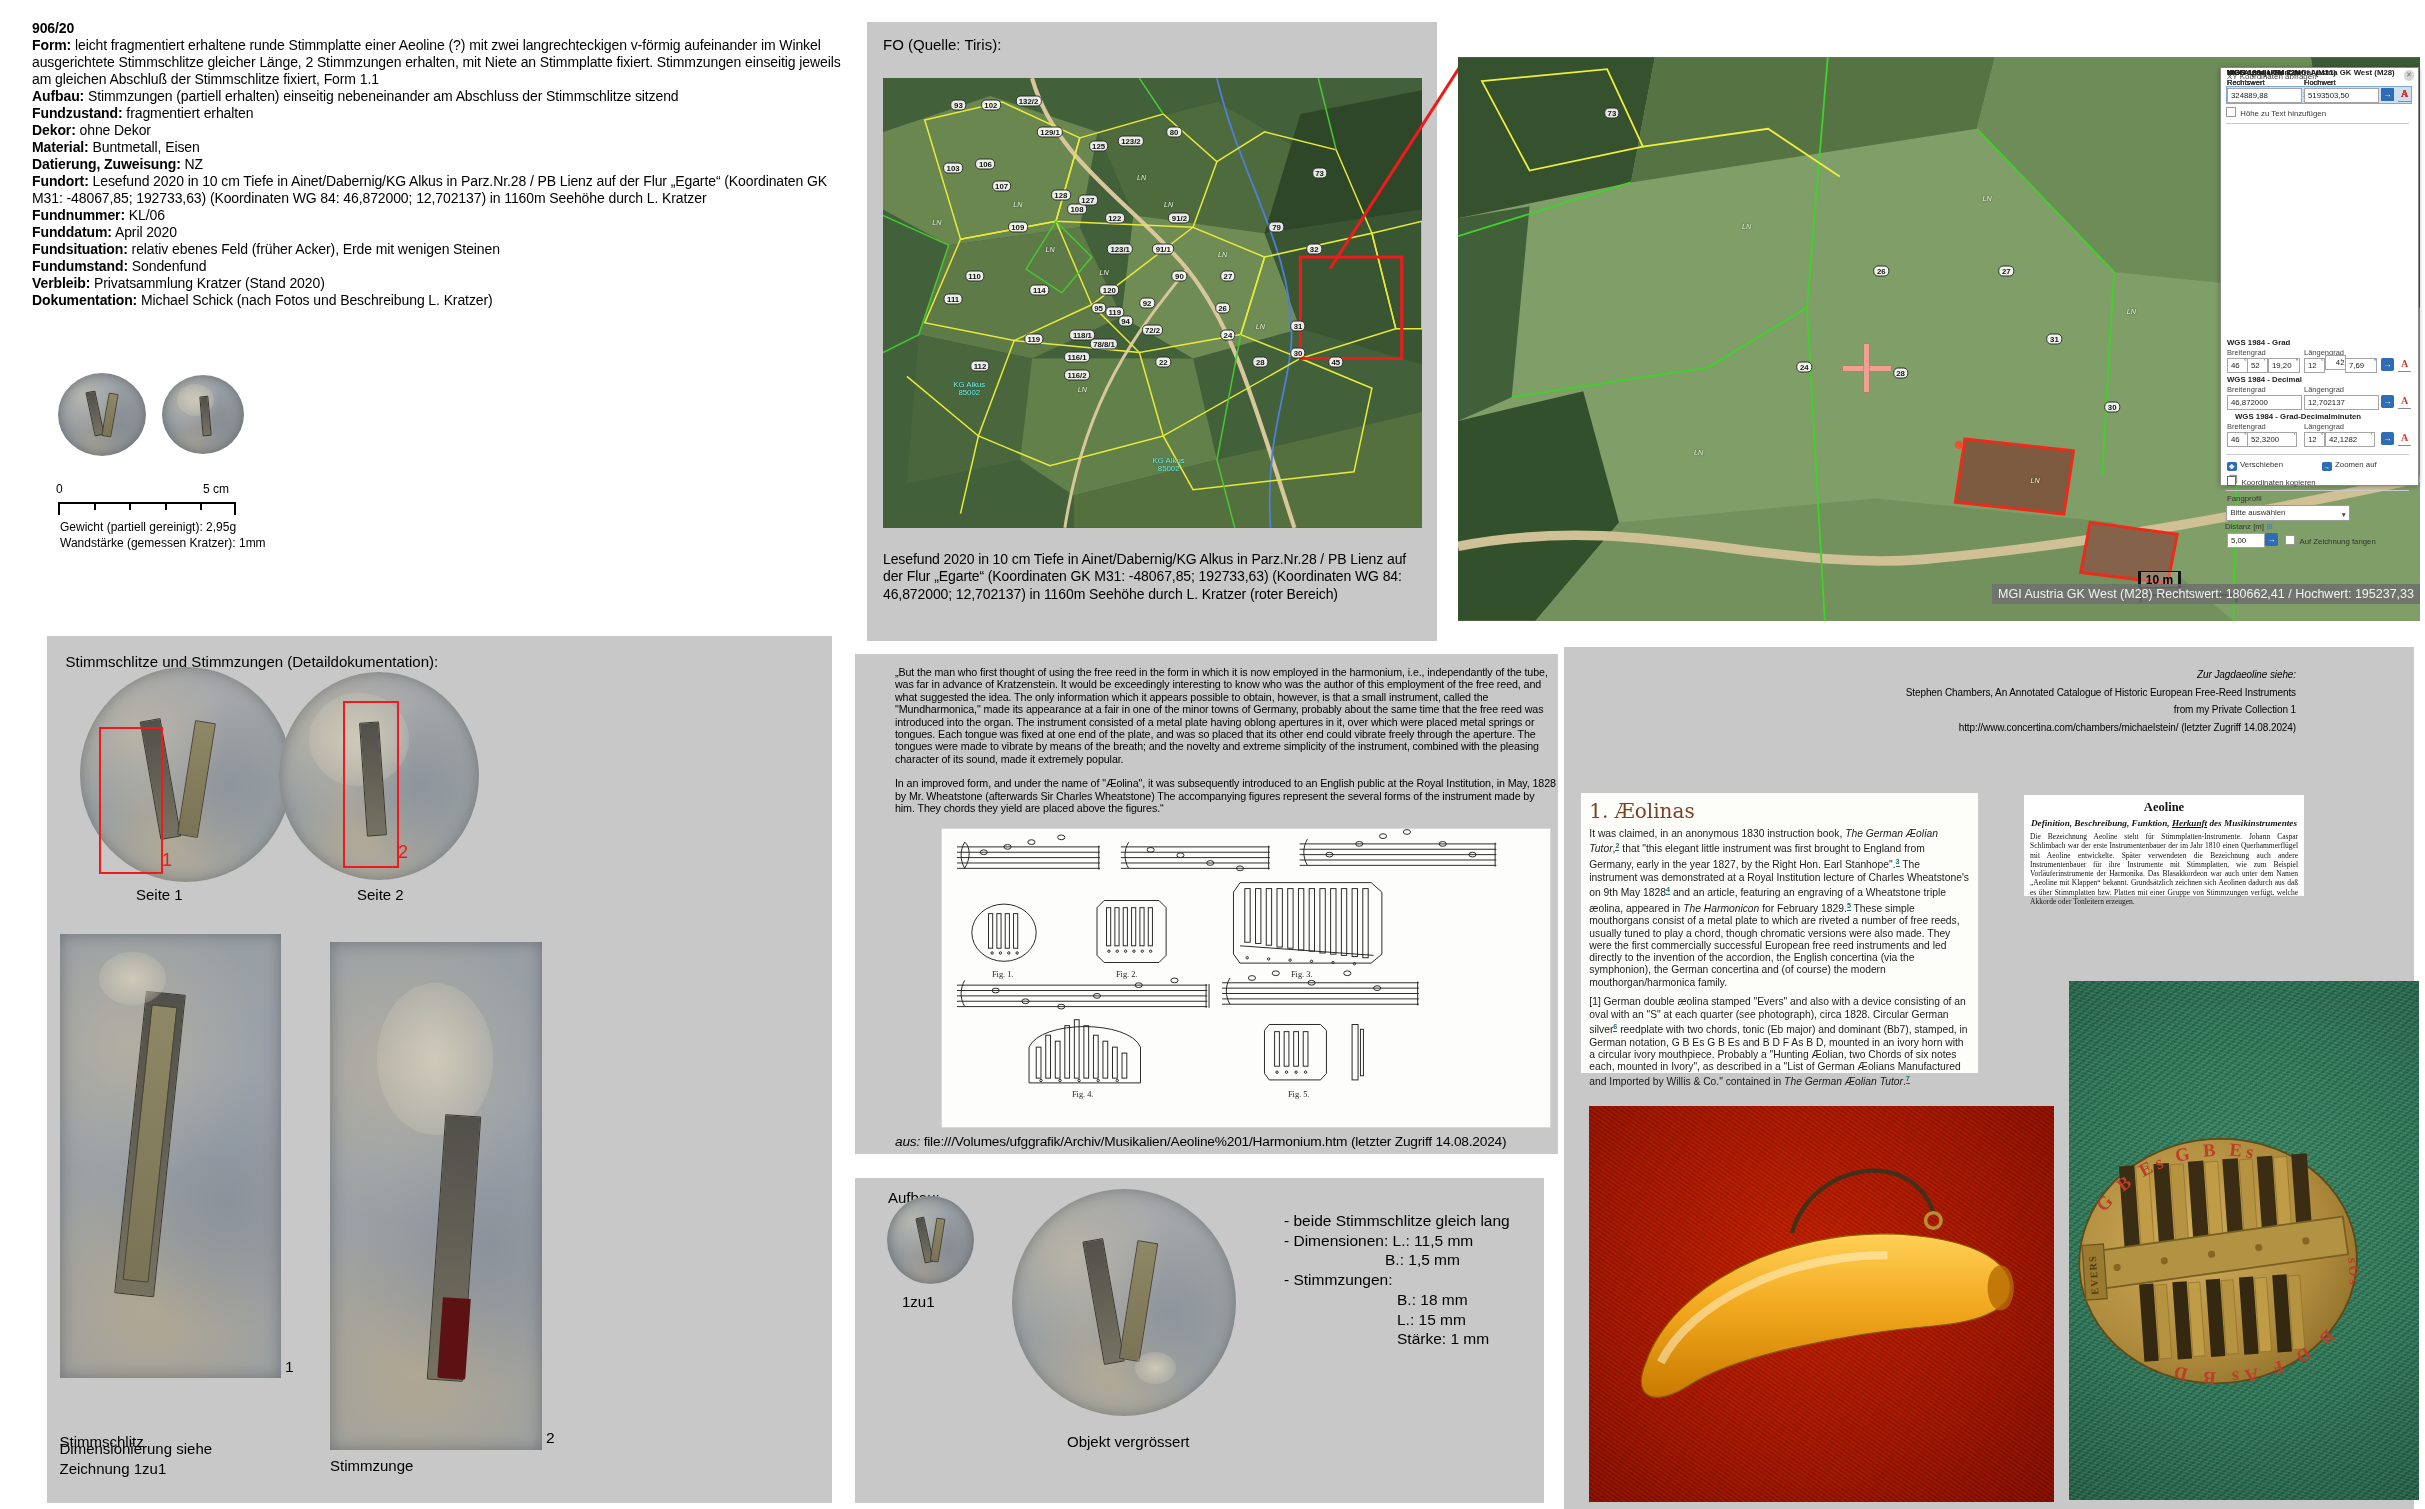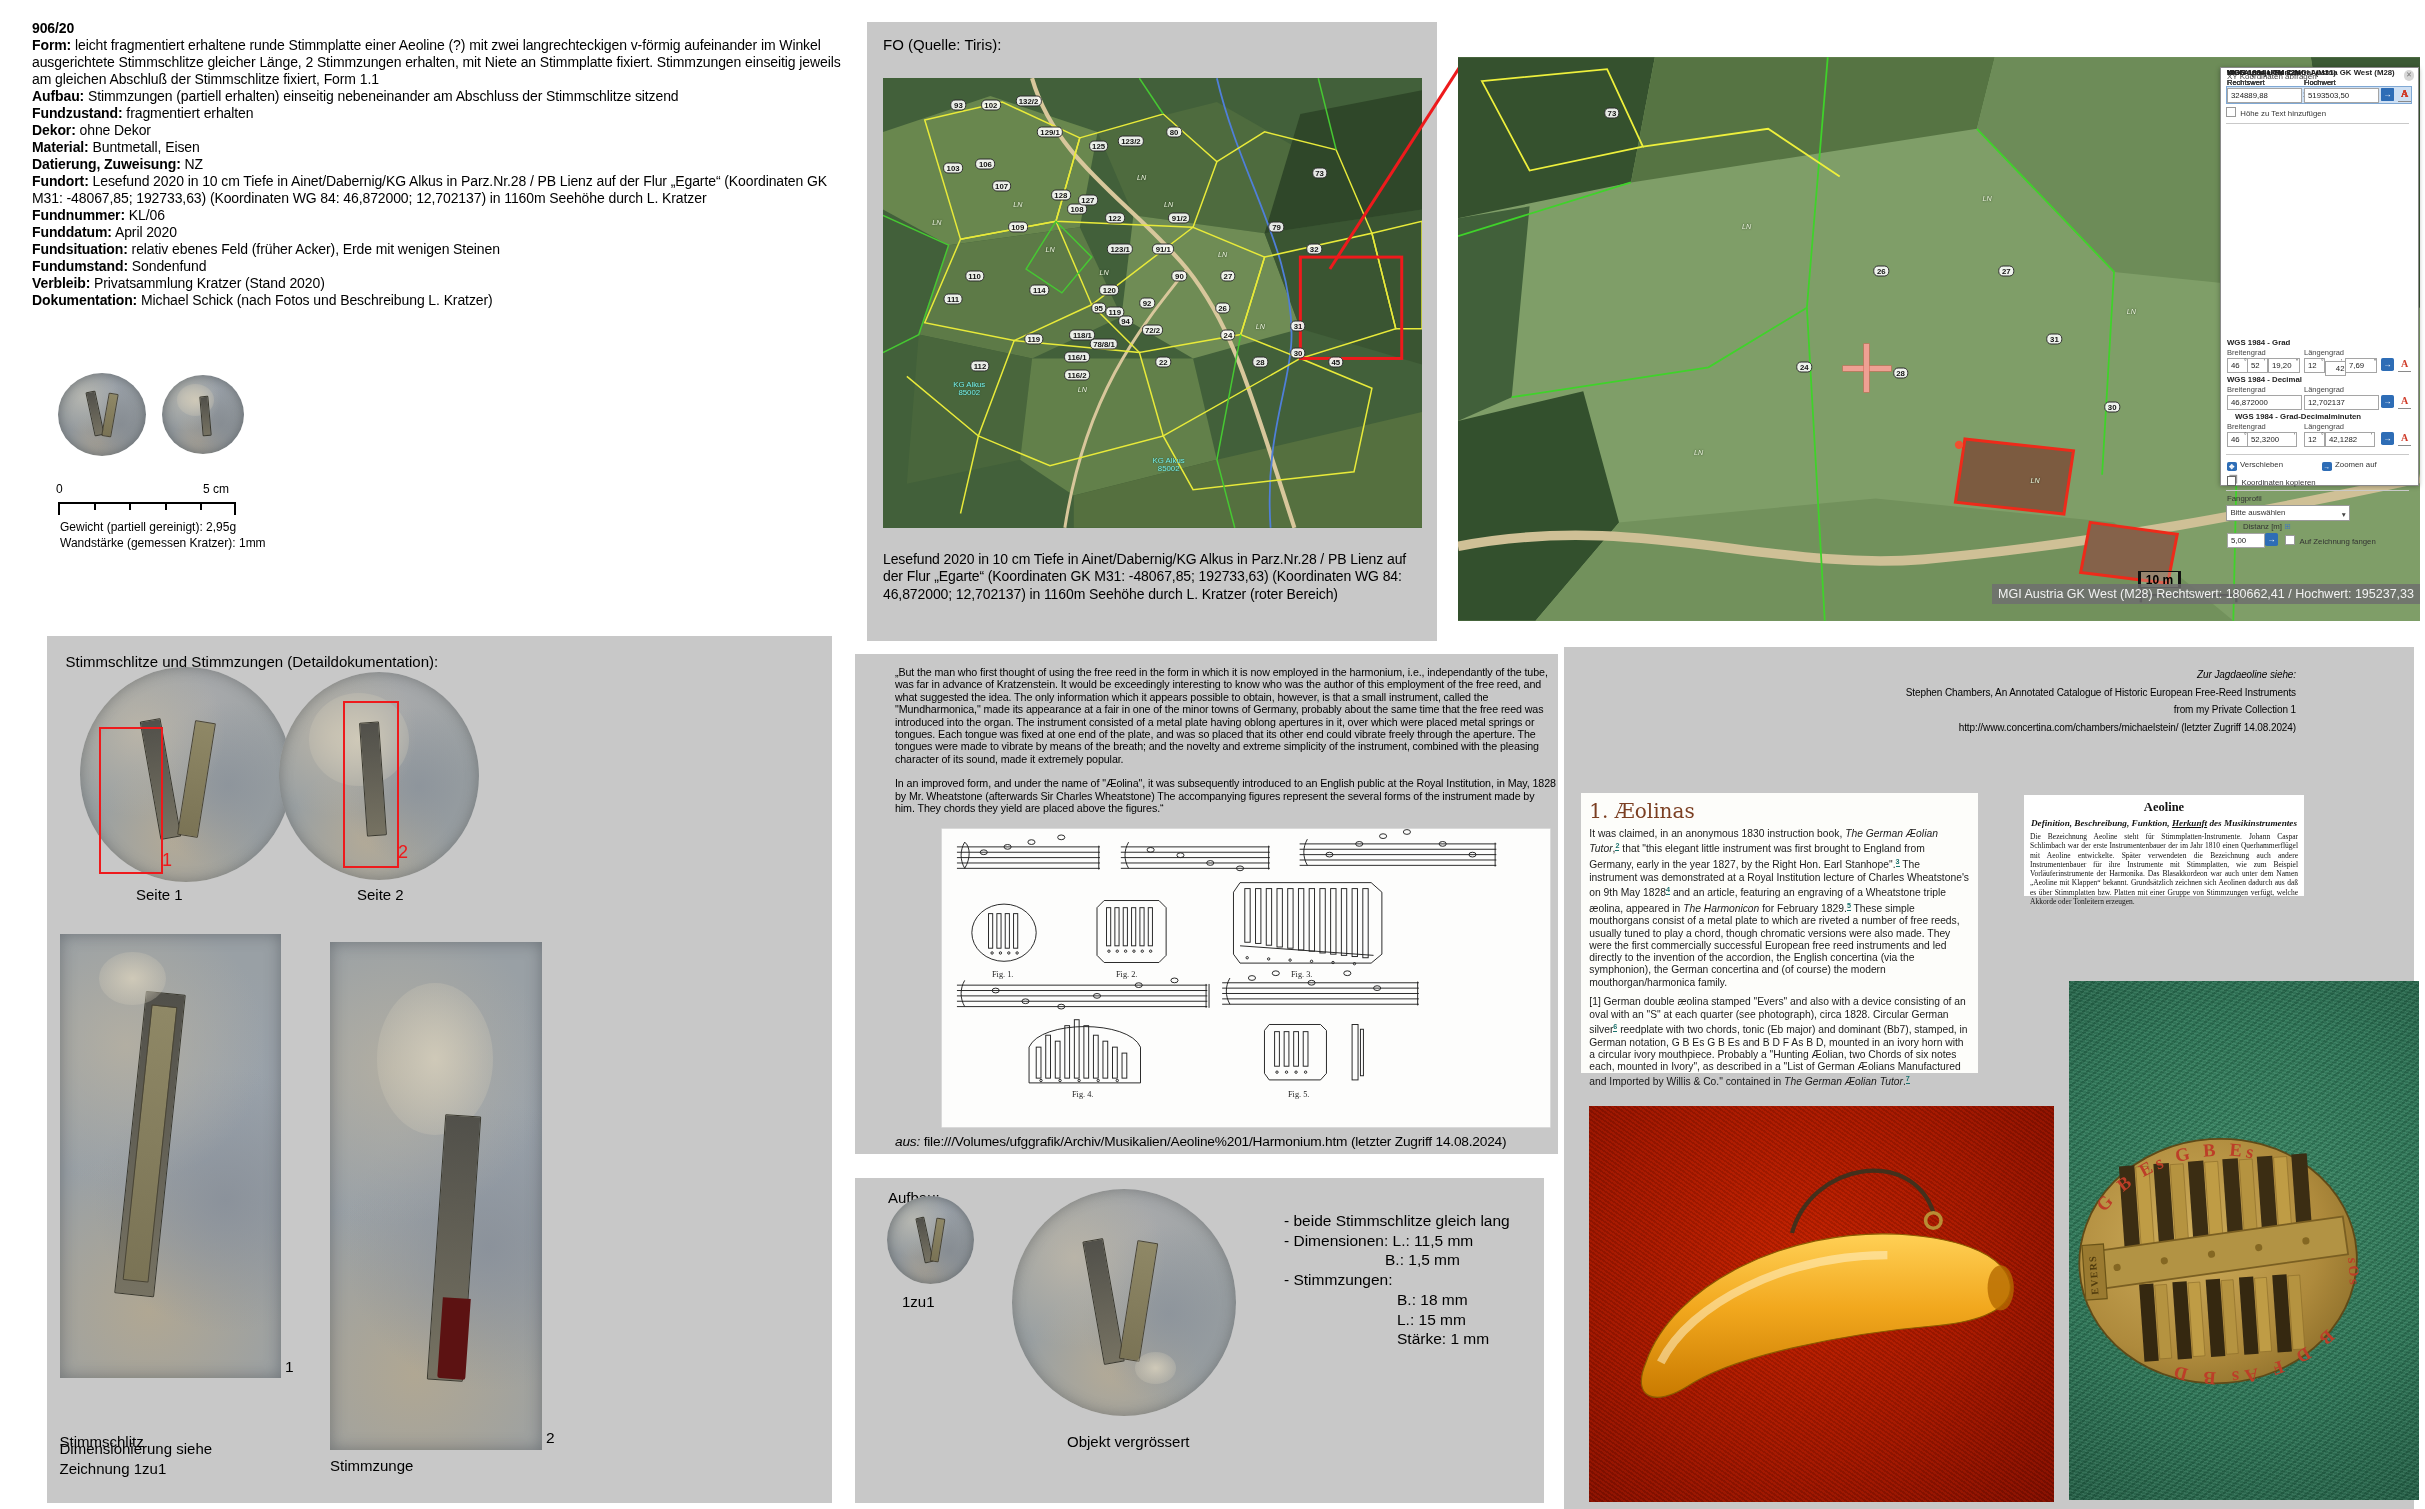--- a/index.html
+++ b/index.html
@@ -396,21 +396,21 @@
       <div class="gis-lbl" style="left:6px;top:10px;">Breitengrad</div>
       <div class="gis-lbl" style="left:83px;top:10px;">Längengrad</div>
       <div class="gbox" style="left:6px;top:19.7px;width:15.5px;">46</div>
       <span class="usym" style="left:23px;top:19.7px;">°</span>
       <div class="gbox" style="left:26px;top:19.7px;width:15.5px;">52</div>
       <span class="usym" style="left:43px;top:19.7px;">'</span>
       <div class="gbox" style="left:47px;top:19.7px;width:27.4px;">19,20</div>
       <span class="usym" style="left:75px;top:19.7px;">"</span>
       <div class="gbox" style="left:83px;top:19.7px;width:15.5px;">12</div>
       <span class="usym" style="left:100px;top:19.7px;">°</span>
-      <div class="gbox" style="left:104px;top:23px;width:15.5px;text-align:right;">42</div>
+      <div class="gbox" style="left:104px;top:17px;width:15.5px;text-align:right;">42</div>
       <span class="usym" style="left:120px;top:19.7px;">'</span>
       <div class="gbox" style="left:124px;top:19.7px;width:27.4px;">7,69</div>
       <span class="usym" style="left:153px;top:19.7px;">"</span>
       <div class="abtn" style="left:160px;top:19.7px;">→</div>
       <div class="aicn" style="left:177px;top:19.7px;">A</div>
     </div>
 
     <div class="gis-sys" style="top:307px;">
       <div class="gis-name ab" style="left:6px;top:0;">WGS 1984 - Decimal</div>
       <div class="gis-lbl" style="left:6px;top:10px;">Breitengrad</div>
@@ -439,21 +439,21 @@
 
     <div class="gdiv" style="top:386px;"></div>
     <div class="ab glink" style="left:6px;top:392px;"><span class="mini-ic">✥</span><span>Verschieben</span></div>
     <div class="ab glink" style="left:101px;top:392px;"><span class="mini-ic">→</span><span>Zoomen auf</span></div>
     <div class="ab glink" style="left:6px;top:408px;"><span class="copy-ic"></span><span>Koordinaten kopieren</span></div>
     <div class="gdiv" style="top:422px;"></div>
     <div class="ab glink" style="left:6px;top:426px;">Fangprofil</div>
     <div class="ddown" style="top:437px;">
       <span>Bitte auswählen</span><span class="ddar">▼</span>
     </div>
-    <div class="ab glink" style="left:22px;top:454px;text-align:right;">
+    <div class="ab glink" style="left:4px;top:454px;text-align:right;">
       <span>Distanz [m]</span> <span style="color:#4a7ab5;">⊞</span>
     </div>
     <div class="gbox" style="left:6px;top:465px;width:33px;">5,00</div>
     <div class="abtn" style="left:44px;top:465px;">→</div>
     <div class="chkrow" style="left:64px;top:467px;">
       <span class="chk"></span><span>Auf Zeichnung fangen</span>
     </div>
   </div>
 
   <div id="detail-panel" class="ab gray">

